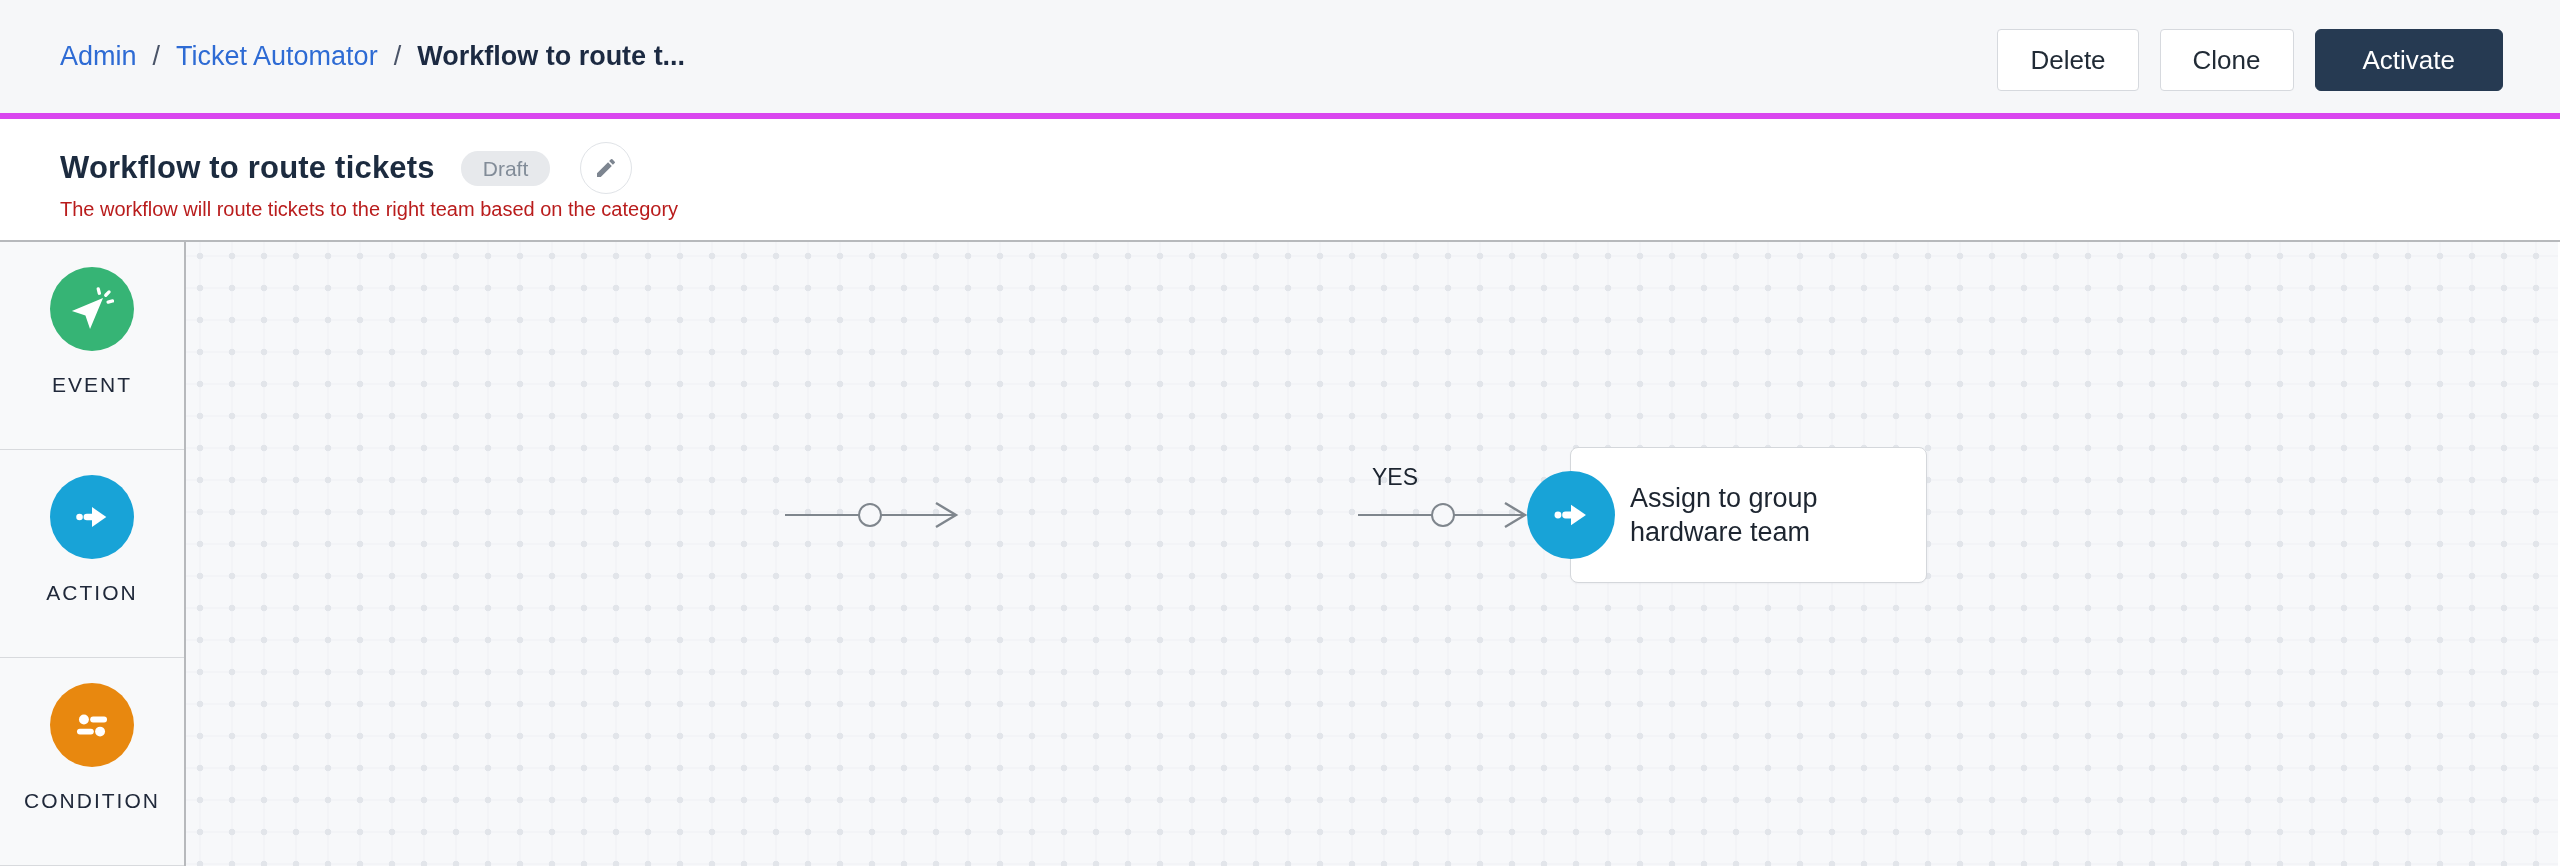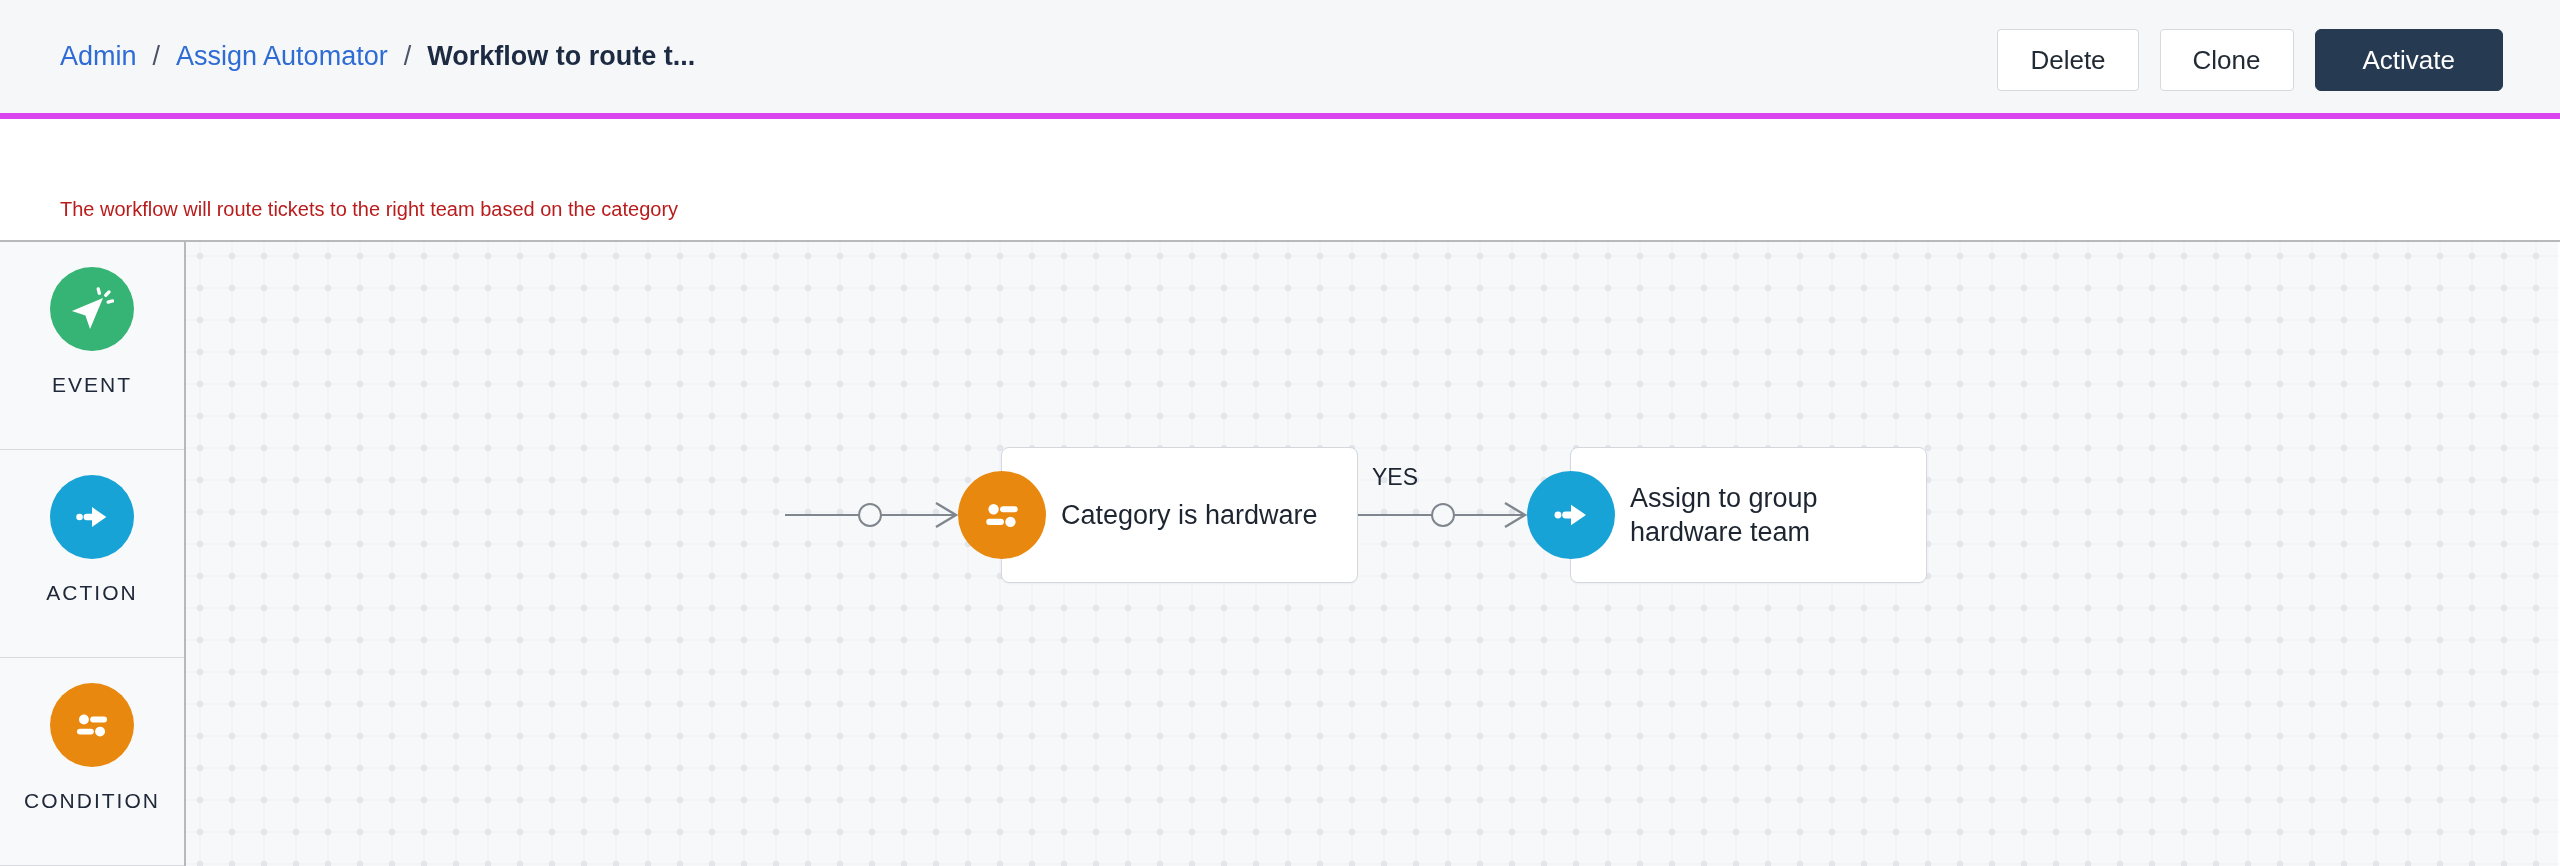--- a/index.html
+++ b/index.html
@@ -150,32 +150,41 @@
     font-size: 23px; font-weight: 500; color: #1d2530;
   }
 </style>
 </head>
 <body>
 
 <div class="header-bar">
   <nav class="breadcrumb">
     <a class="crumb-link">Admin</a>
     <span class="crumb-sep">/</span>
-    <a class="crumb-link">Assign Automator</a>
+    <a class="crumb-link">Ticket Automator</a>
     <span class="crumb-sep">/</span>
     <span class="crumb-current">Workflow to route t...</span>
   </nav>
   <div class="header-actions">
     <button class="btn btn-outline">Delete</button>
     <button class="btn btn-outline">Clone</button>
     <button class="btn btn-primary">Activate</button>
   </div>
 </div>
 
 <div class="title-bar">
+  <div class="title-row">
+    <h1 class="page-title">Workflow to route tickets</h1>
+    <span class="status-badge">Draft</span>
+    <button class="edit-btn">
+      <svg viewBox="0 0 24 24">
+        <path fill="#7d8590" d="M3 17.25V21h3.75L17.81 9.94l-3.75-3.75L3 17.25zM20.71 7.04a1 1 0 0 0 0-1.41l-2.34-2.34a1 1 0 0 0-1.41 0l-1.83 1.83 3.75 3.75 1.83-1.83z"></path>
+      </svg>
+    </button>
+  </div>
   <p class="page-description">The workflow will route tickets to the right team based on the category</p>
 </div>
 
 <div class="main">
 
   <aside class="palette">
     <div class="palette-item">
       <span class="palette-icon" style="background: rgb(54, 180, 117);">
         <svg viewBox="0 0 24 24">
           <path fill="#ffffff" d="M18 6 L10.93 22.97 L8.42 15.58 L1.03 13.07 Z"></path>
@@ -214,31 +223,20 @@
 
   <section class="canvas">
 
 
     <div class="connector-line connector-line-1"></div>
     <div class="connector-dot connector-dot-1"></div>
     <svg class="connector-arrow connector-arrow-1" viewBox="0 0 26 30">
       <path d="M3 3 L23 15 L3 27" fill="none" stroke="#7f868d" stroke-width="2.4"></path>
     </svg>
 
-    <div class="node node-2">
-      <span class="node-icon" style="background: rgb(232, 136, 15);">
-        <svg viewBox="0 0 24 24">
-          <circle cx="7.6" cy="9" r="2.7" fill="#ffffff"></circle>
-          <line x1="12.6" y1="9" x2="18.6" y2="9" stroke="#ffffff" stroke-width="3.2" stroke-linecap="round"></line>
-          <line x1="5.4" y1="15.6" x2="11.4" y2="15.6" stroke="#ffffff" stroke-width="3.2" stroke-linecap="round"></line>
-          <circle cx="16.4" cy="15.6" r="2.7" fill="#ffffff"></circle>
-        </svg>
-      </span>
-      <span class="node-label">Category is hardware</span>
-    </div>
 
     <span class="connector-label">YES</span>
     <div class="connector-line connector-line-2"></div>
     <div class="connector-dot connector-dot-2"></div>
     <svg class="connector-arrow connector-arrow-2" viewBox="0 0 26 30">
       <path d="M3 3 L23 15 L3 27" fill="none" stroke="#7f868d" stroke-width="2.4"></path>
     </svg>
 
     <div class="node node-3">
       <span class="node-icon" style="background: rgb(24, 163, 215);">

